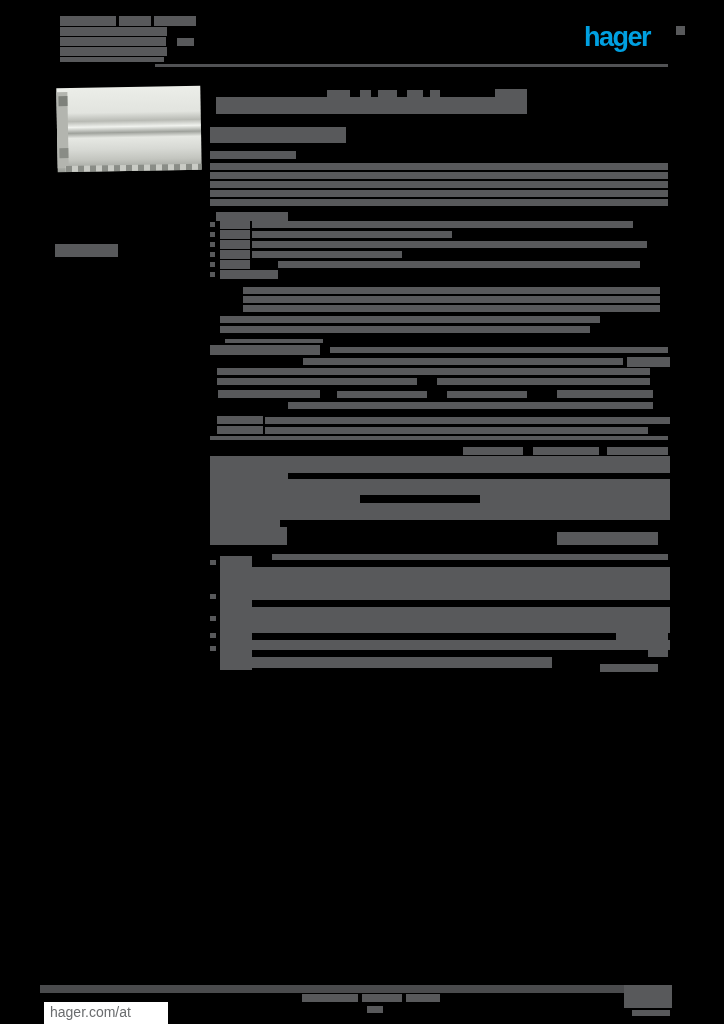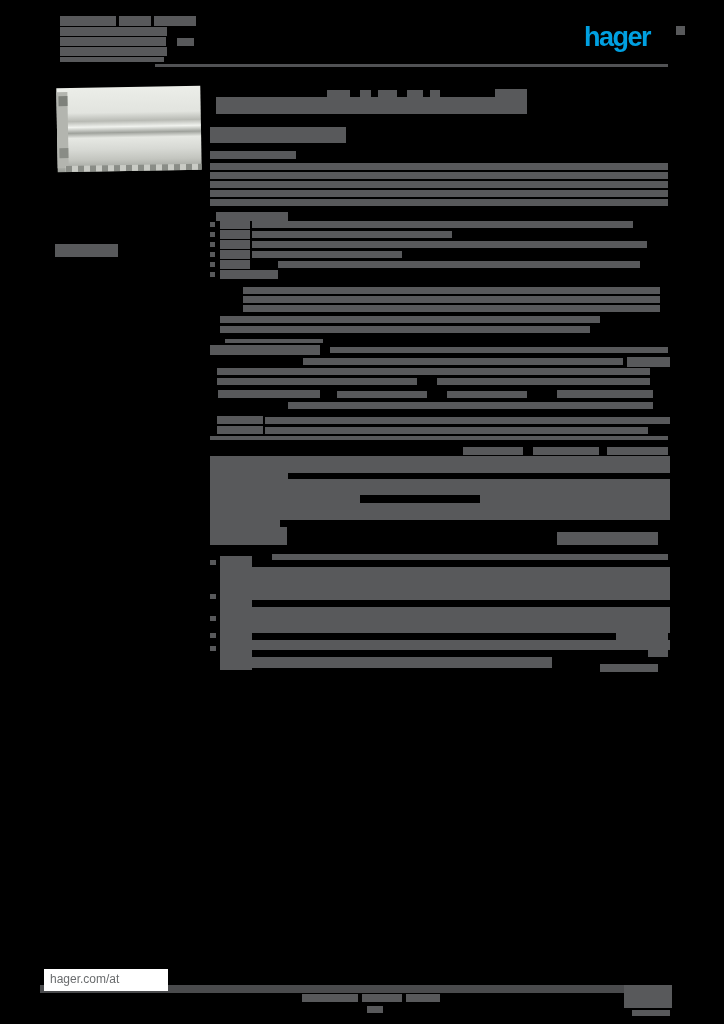--- a/index.html
+++ b/index.html
@@ -14,22 +14,22 @@
   .rule{position:absolute;background:#515254;}
   .pimg{position:absolute;left:57px;top:87px;width:144px;height:84px;
         transform:rotate(-1deg);background:linear-gradient(180deg,
           #eceee9 0%, #e9ebe6 8%, #e2e4df 30%, #b8bab4 40%, #f0f2ee 47%,
           #9fa29c 54%, #e6e8e3 60%, #d7d9d4 74%, #c3c5bf 86%, #999c96 100%);}
   .pimg .cap{position:absolute;left:0;top:4px;width:11px;height:76px;background:#b3b5af;}
   .pimg .capnotch{position:absolute;left:2px;top:8px;width:9px;height:10px;background:#7e817b;}
   .pimg .capnotch2{position:absolute;left:2px;top:60px;width:9px;height:10px;background:#898c86;}
   .pimg .serr{position:absolute;left:8px;bottom:0;width:136px;height:6px;
         background:repeating-linear-gradient(90deg,#8a8d87 0 6px,#c9cbc5 6px 12px);}
-  .fwhite{position:absolute;left:44px;top:969px;width:124px;height:22px;background:#fff;
-        color:#6a6c6e;font-size:12px;line-height:20px;padding-left:6px;box-sizing:border-box;}
+  .fwhite{position:absolute;left:44px;top:1002px;width:124px;height:22px;background:#fff;
+        color:#6a6c6e;font-size:14px;line-height:20px;padding-left:6px;box-sizing:border-box;}
 </style>
 </head>
 <body>
 
 <div class="page">
 
   <div class="b" style="left:60px;top:16px;width:56px;height:10px;"></div>
   <div class="b" style="left:119px;top:16px;width:32px;height:10px;"></div>
   <div class="b" style="left:154px;top:16px;width:42px;height:10px;"></div>
   <div class="b" style="left:60px;top:27px;width:107px;height:9px;"></div>

